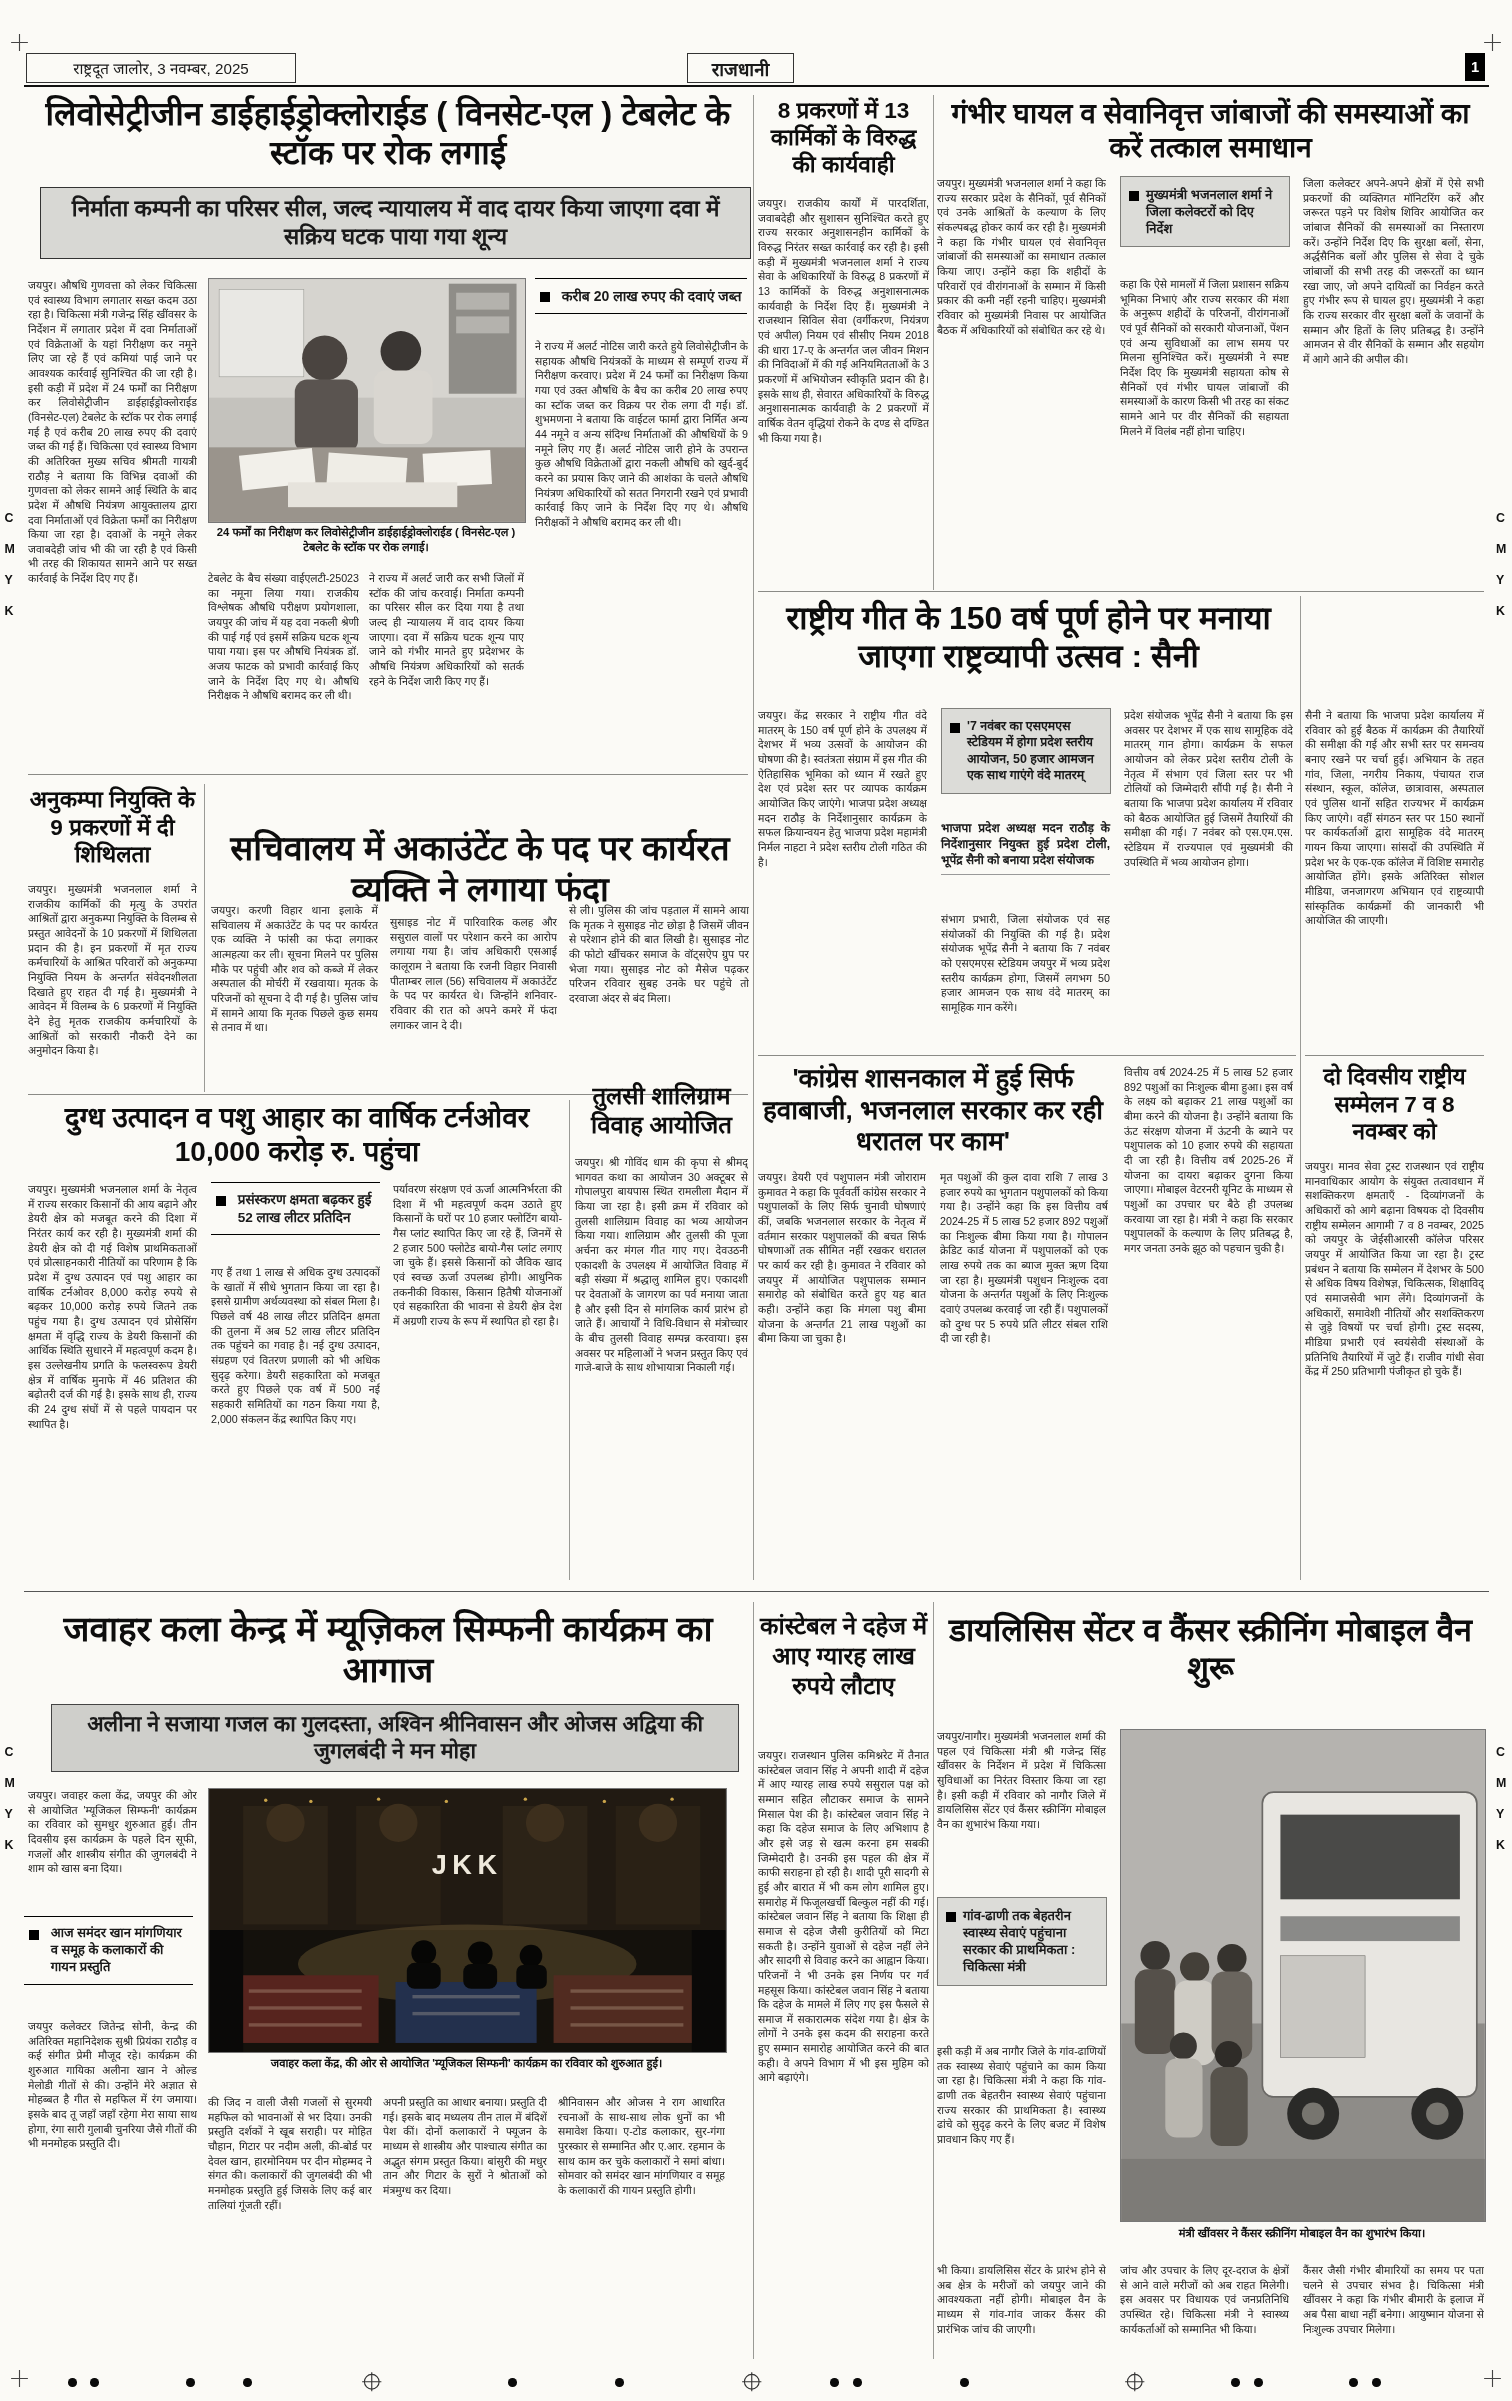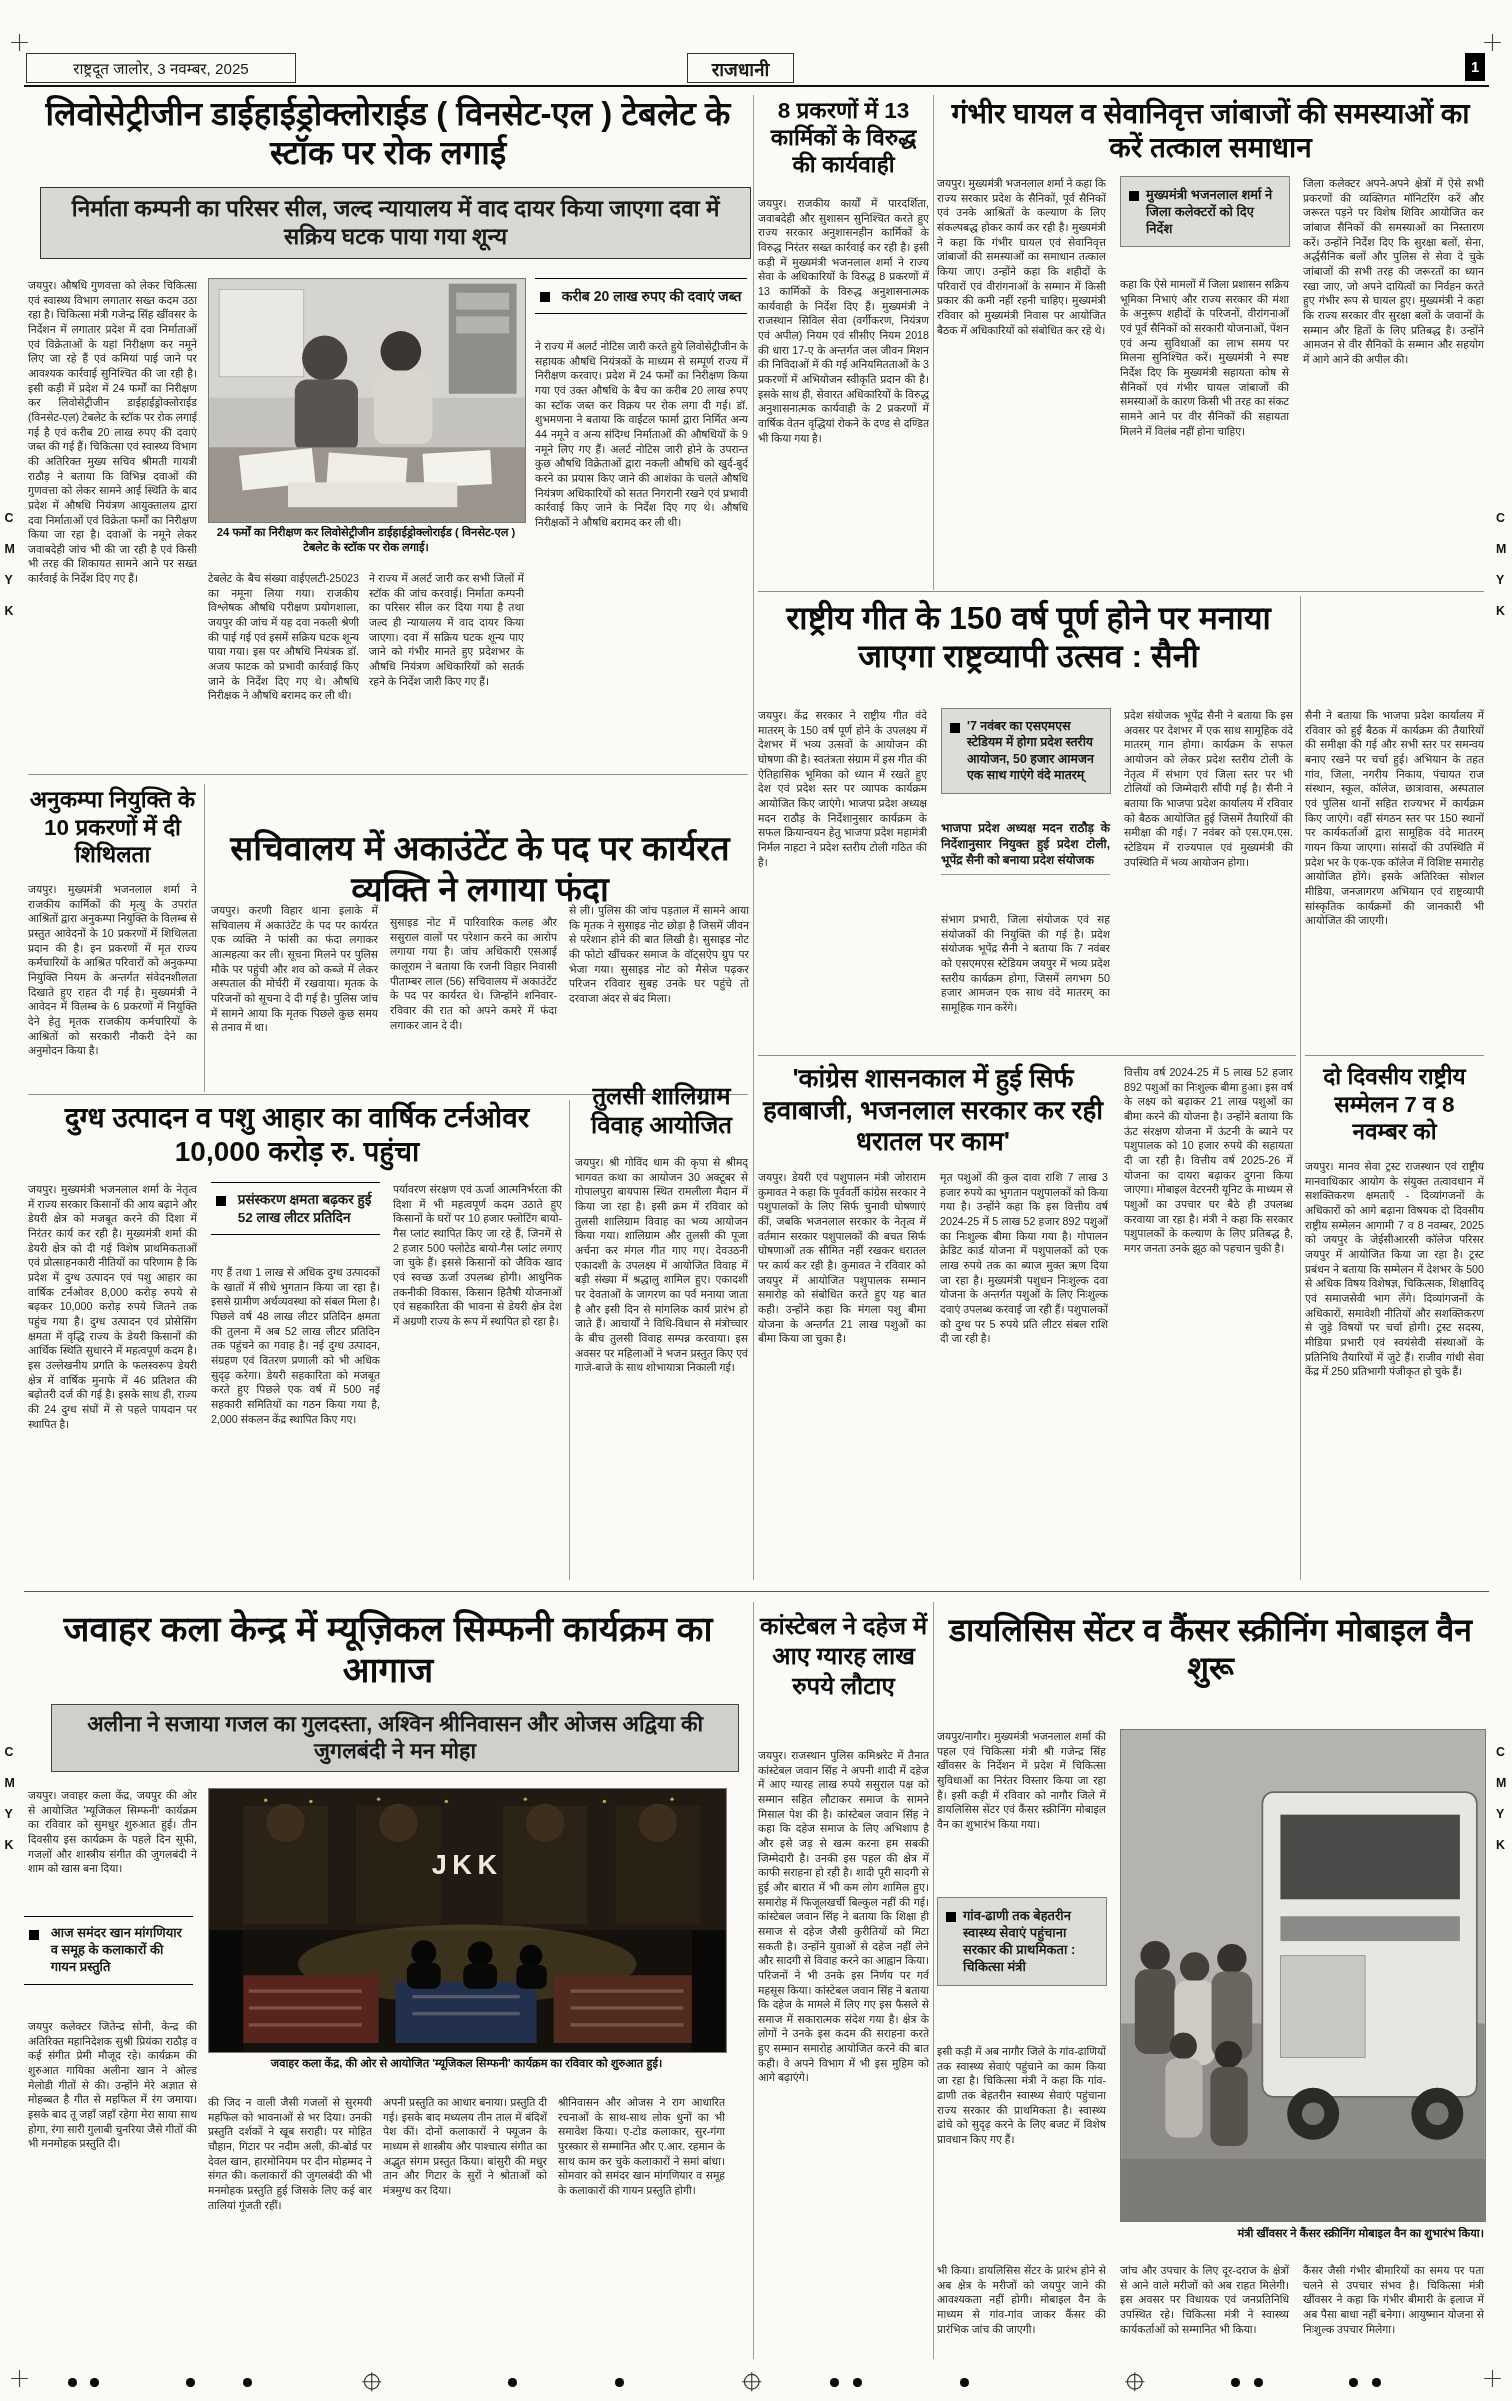--- a/index.html
+++ b/index.html
@@ -122,21 +122,21 @@
   <div class="abs body-text" style="left:1305px;top:708px;width:179px;height:342px;">सैनी ने बताया कि भाजपा प्रदेश कार्यालय में रविवार को हुई बैठक में कार्यक्रम की तैयारियों की समीक्षा की गई और सभी स्तर पर समन्वय बनाए रखने पर चर्चा हुई। अभियान के तहत गांव, जिला, नगरीय निकाय, पंचायत राज संस्थान, स्कूल, कॉलेज, छात्रावास, अस्पताल एवं पुलिस थानों सहित राज्यभर में कार्यक्रम किए जाएंगे। वहीं संगठन स्तर पर 150 स्थानों पर कार्यकर्ताओं द्वारा सामूहिक वंदे मातरम् गायन किया जाएगा। सांसदों की उपस्थिति में प्रदेश भर के एक-एक कॉलेज में विशिष्ट समारोह आयोजित होंगे। इसके अतिरिक्त सोशल मीडिया, जनजागरण अभियान एवं राष्ट्रव्यापी सांस्कृतिक कार्यक्रमों की जानकारी भी आयोजित की जाएगी।</div>
 
   <div class="abs headline" style="left:758px;top:1063px;width:350px;font-size:26px;line-height:1.22;">'कांग्रेस शासनकाल में हुई सिर्फ हवाबाजी, भजनलाल सरकार कर रही धरातल पर काम'</div>
   <div class="abs body-text" style="left:758px;top:1170px;width:168px;height:410px;">जयपुर। डेयरी एवं पशुपालन मंत्री जोराराम कुमावत ने कहा कि पूर्ववर्ती कांग्रेस सरकार ने पशुपालकों के लिए सिर्फ चुनावी घोषणाएं कीं, जबकि भजनलाल सरकार के नेतृत्व में वर्तमान सरकार पशुपालकों की बचत सिर्फ घोषणाओं तक सीमित नहीं रखकर धरातल पर कार्य कर रही है। कुमावत ने रविवार को जयपुर में आयोजित पशुपालक सम्मान समारोह को संबोधित करते हुए यह बात कही। उन्होंने कहा कि मंगला पशु बीमा योजना के अन्तर्गत 21 लाख पशुओं का बीमा किया जा चुका है।</div>
   <div class="abs body-text" style="left:940px;top:1170px;width:168px;height:410px;">मृत पशुओं की कुल दावा राशि 7 लाख 3 हजार रुपये का भुगतान पशुपालकों को किया गया है। उन्होंने कहा कि इस वित्तीय वर्ष 2024-25 में 5 लाख 52 हजार 892 पशुओं का निःशुल्क बीमा किया गया है। गोपालन क्रेडिट कार्ड योजना में पशुपालकों को एक लाख रुपये तक का ब्याज मुक्त ऋण दिया जा रहा है। मुख्यमंत्री पशुधन निःशुल्क दवा योजना के अन्तर्गत पशुओं के लिए निःशुल्क दवाएं उपलब्ध करवाई जा रही हैं। पशुपालकों को दुग्ध पर 5 रुपये प्रति लीटर संबल राशि दी जा रही है।</div>
   <div class="abs body-text" style="left:1124px;top:1065px;width:169px;height:515px;">वित्तीय वर्ष 2024-25 में 5 लाख 52 हजार 892 पशुओं का निःशुल्क बीमा हुआ। इस वर्ष के लक्ष्य को बढ़ाकर 21 लाख पशुओं का बीमा करने की योजना है। उन्होंने बताया कि ऊंट संरक्षण योजना में ऊंटनी के ब्याने पर पशुपालक को 10 हजार रुपये की सहायता दी जा रही है। वित्तीय वर्ष 2025-26 में योजना का दायरा बढ़ाकर दुगना किया जाएगा। मोबाइल वेटरनरी यूनिट के माध्यम से पशुओं का उपचार घर बैठे ही उपलब्ध करवाया जा रहा है। मंत्री ने कहा कि सरकार पशुपालकों के कल्याण के लिए प्रतिबद्ध है, मगर जनता उनके झूठ को पहचान चुकी है।</div>
 
   <div class="abs headline" style="left:1305px;top:1063px;width:179px;font-size:22.6px;line-height:1.22;">दो दिवसीय राष्ट्रीय सम्मेलन 7 व 8 नवम्बर को</div>
   <div class="abs body-text" style="left:1305px;top:1159px;width:179px;height:421px;">जयपुर। मानव सेवा ट्रस्ट राजस्थान एवं राष्ट्रीय मानवाधिकार आयोग के संयुक्त तत्वावधान में सशक्तिकरण क्षमताएँ - दिव्यांगजनों के अधिकारों को आगे बढ़ाना विषयक दो दिवसीय राष्ट्रीय सम्मेलन आगामी 7 व 8 नवम्बर, 2025 को जयपुर के जेईसीआरसी कॉलेज परिसर जयपुर में आयोजित किया जा रहा है। ट्रस्ट प्रबंधन ने बताया कि सम्मेलन में देशभर के 500 से अधिक विषय विशेषज्ञ, चिकित्सक, शिक्षाविद् एवं समाजसेवी भाग लेंगे। दिव्यांगजनों के अधिकारों, समावेशी नीतियों और सशक्तिकरण से जुड़े विषयों पर चर्चा होगी। ट्रस्ट सदस्य, मीडिया प्रभारी एवं स्वयंसेवी संस्थाओं के प्रतिनिधि तैयारियों में जुटे हैं। राजीव गांधी सेवा केंद्र में 250 प्रतिभागी पंजीकृत हो चुके हैं।</div>
 
-  <div class="abs headline" style="left:28px;top:786px;width:169px;font-size:22.6px;line-height:1.22;">अनुकम्पा नियुक्ति के 10 प्रकरणों में दी शिथिलता</div>
+  <div class="abs headline" style="left:28px;top:786px;width:169px;font-size:22.6px;line-height:1.22;">अनुकम्पा नियुक्ति के 9 प्रकरणों में दी शिथिलता</div>
   <div class="abs body-text" style="left:28px;top:882px;width:169px;height:208px;">जयपुर। मुख्यमंत्री भजनलाल शर्मा ने राजकीय कार्मिकों की मृत्यु के उपरांत आश्रितों द्वारा अनुकम्पा नियुक्ति के विलम्ब से प्रस्तुत आवेदनों के 10 प्रकरणों में शिथिलता प्रदान की है। इन प्रकरणों में मृत राज्य कर्मचारियों के आश्रित परिवारों को अनुकम्पा नियुक्ति नियम के अन्तर्गत संवेदनशीलता दिखाते हुए राहत दी गई है। मुख्यमंत्री ने आवेदन में विलम्ब के 6 प्रकरणों में नियुक्ति देने हेतु मृतक राजकीय कर्मचारियों के आश्रितों को सरकारी नौकरी देने का अनुमोदन किया है।</div>
 
   <div class="abs headline" style="left:211px;top:828px;width:538px;font-size:34px;line-height:1.2;">सचिवालय में अकाउंटेंट के पद पर कार्यरत व्यक्ति ने लगाया फंदा</div>
   <div class="abs body-text" style="left:211px;top:903px;width:167px;height:186px;">जयपुर। करणी विहार थाना इलाके में सचिवालय में अकाउंटेंट के पद पर कार्यरत एक व्यक्ति ने फांसी का फंदा लगाकर आत्महत्या कर ली। सूचना मिलने पर पुलिस मौके पर पहुंची और शव को कब्जे में लेकर अस्पताल की मोर्चरी में रखवाया। मृतक के परिजनों को सूचना दे दी गई है। पुलिस जांच में सामने आया कि मृतक पिछले कुछ समय से तनाव में था।</div>
   <div class="abs body-text" style="left:390px;top:903px;width:167px;height:186px;margin-top:12px;">सुसाइड नोट में पारिवारिक कलह और ससुराल वालों पर परेशान करने का आरोप लगाया गया है। जांच अधिकारी एसआई कालूराम ने बताया कि रजनी विहार निवासी पीताम्बर लाल (56) सचिवालय में अकाउंटेंट के पद पर कार्यरत थे। जिन्होंने शनिवार-रविवार की रात को अपने कमरे में फंदा लगाकर जान दे दी।</div>
   <div class="abs body-text" style="left:569px;top:903px;width:180px;height:186px;">से ली। पुलिस की जांच पड़ताल में सामने आया कि मृतक ने सुसाइड नोट छोड़ा है जिसमें जीवन से परेशान होने की बात लिखी है। सुसाइड नोट की फोटो खींचकर समाज के वॉट्सऐप ग्रुप पर भेजा गया। सुसाइड नोट को मैसेज पढ़कर परिजन रविवार सुबह उनके घर पहुंचे तो दरवाजा अंदर से बंद मिला।</div>
 
   <div class="abs headline" style="left:28px;top:1101px;width:538px;font-size:28px;line-height:1.2;">दुग्ध उत्पादन व पशु आहार का वार्षिक टर्नओवर 10,000 करोड़ रु. पहुंचा</div>
   <div class="abs body-text" style="left:28px;top:1182px;width:169px;height:398px;">जयपुर। मुख्यमंत्री भजनलाल शर्मा के नेतृत्व में राज्य सरकार किसानों की आय बढ़ाने और डेयरी क्षेत्र को मजबूत करने की दिशा में निरंतर कार्य कर रही है। मुख्यमंत्री शर्मा की डेयरी क्षेत्र को दी गई विशेष प्राथमिकताओं एवं प्रोत्साहनकारी नीतियों का परिणाम है कि प्रदेश में दुग्ध उत्पादन एवं पशु आहार का वार्षिक टर्नओवर 8,000 करोड़ रुपये से बढ़कर 10,000 करोड़ रुपये जितने तक पहुंच गया है। दुग्ध उत्पादन एवं प्रोसेसिंग क्षमता में वृद्धि राज्य के डेयरी किसानों की आर्थिक स्थिति सुधारने में महत्वपूर्ण कदम है। इस उल्लेखनीय प्रगति के फलस्वरूप डेयरी क्षेत्र में वार्षिक मुनाफे में 46 प्रतिशत की बढ़ोतरी दर्ज की गई है। इसके साथ ही, राज्य की 24 दुग्ध संघों में से पहले पायदान पर स्थापित है।</div>
   <div class="abs box-highlight" style="left:211px;top:1182px;width:160px;font-size:13.6px;">
@@ -241,21 +241,21 @@
         <circle cx="196" cy="405" r="26" fill="#36332e"></circle>
           <rect x="160" y="428" width="72" height="155" rx="22" fill="#6a655e"></rect>
         <circle cx="110" cy="560" r="24" fill="#3a3733"></circle>
           <rect x="78" y="582" width="66" height="140" rx="20" fill="#b9b6af"></rect>
         <circle cx="190" cy="575" r="24" fill="#2f2c28"></circle>
           <rect x="158" y="597" width="66" height="140" rx="20" fill="#57534c"></rect>
       </g>
       <rect x="0" y="760" width="644" height="110" fill="#7d7b77"></rect>
     </svg>
   </figure>
-  <div class="abs caption" style="left:1120px;top:2226px;width:364px;text-align:right;">मंत्री खींवसर ने कैंसर स्क्रीनिंग मोबाइल वैन का शुभारंभ किया।</div>
+  <div class="abs caption" style="left:1120px;top:2226px;width:364px;text-align:center;">मंत्री खींवसर ने कैंसर स्क्रीनिंग मोबाइल वैन का शुभारंभ किया।</div>
 
   <div class="abs body-text" style="left:937px;top:2263px;width:169px;height:95px;">भी किया। डायलिसिस सेंटर के प्रारंभ होने से अब क्षेत्र के मरीजों को जयपुर जाने की आवश्यकता नहीं होगी। मोबाइल वैन के माध्यम से गांव-गांव जाकर कैंसर की प्रारंभिक जांच की जाएगी।</div>
   <div class="abs body-text" style="left:1120px;top:2263px;width:169px;height:95px;">जांच और उपचार के लिए दूर-दराज के क्षेत्रों से आने वाले मरीजों को अब राहत मिलेगी। इस अवसर पर विधायक एवं जनप्रतिनिधि उपस्थित रहे। चिकित्सा मंत्री ने स्वास्थ्य कार्यकर्ताओं को सम्मानित भी किया।</div>
   <div class="abs body-text" style="left:1303px;top:2263px;width:181px;height:95px;">कैंसर जैसी गंभीर बीमारियों का समय पर पता चलने से उपचार संभव है। चिकित्सा मंत्री खींवसर ने कहा कि गंभीर बीमारी के इलाज में अब पैसा बाधा नहीं बनेगा। आयुष्मान योजना से निःशुल्क उपचार मिलेगा।</div>
 
   <div class="cmyk" style="left:4.5px;top:511px;">
     <span>C</span>
     <span>M</span>
     <span>Y</span>
     <span>K</span>

